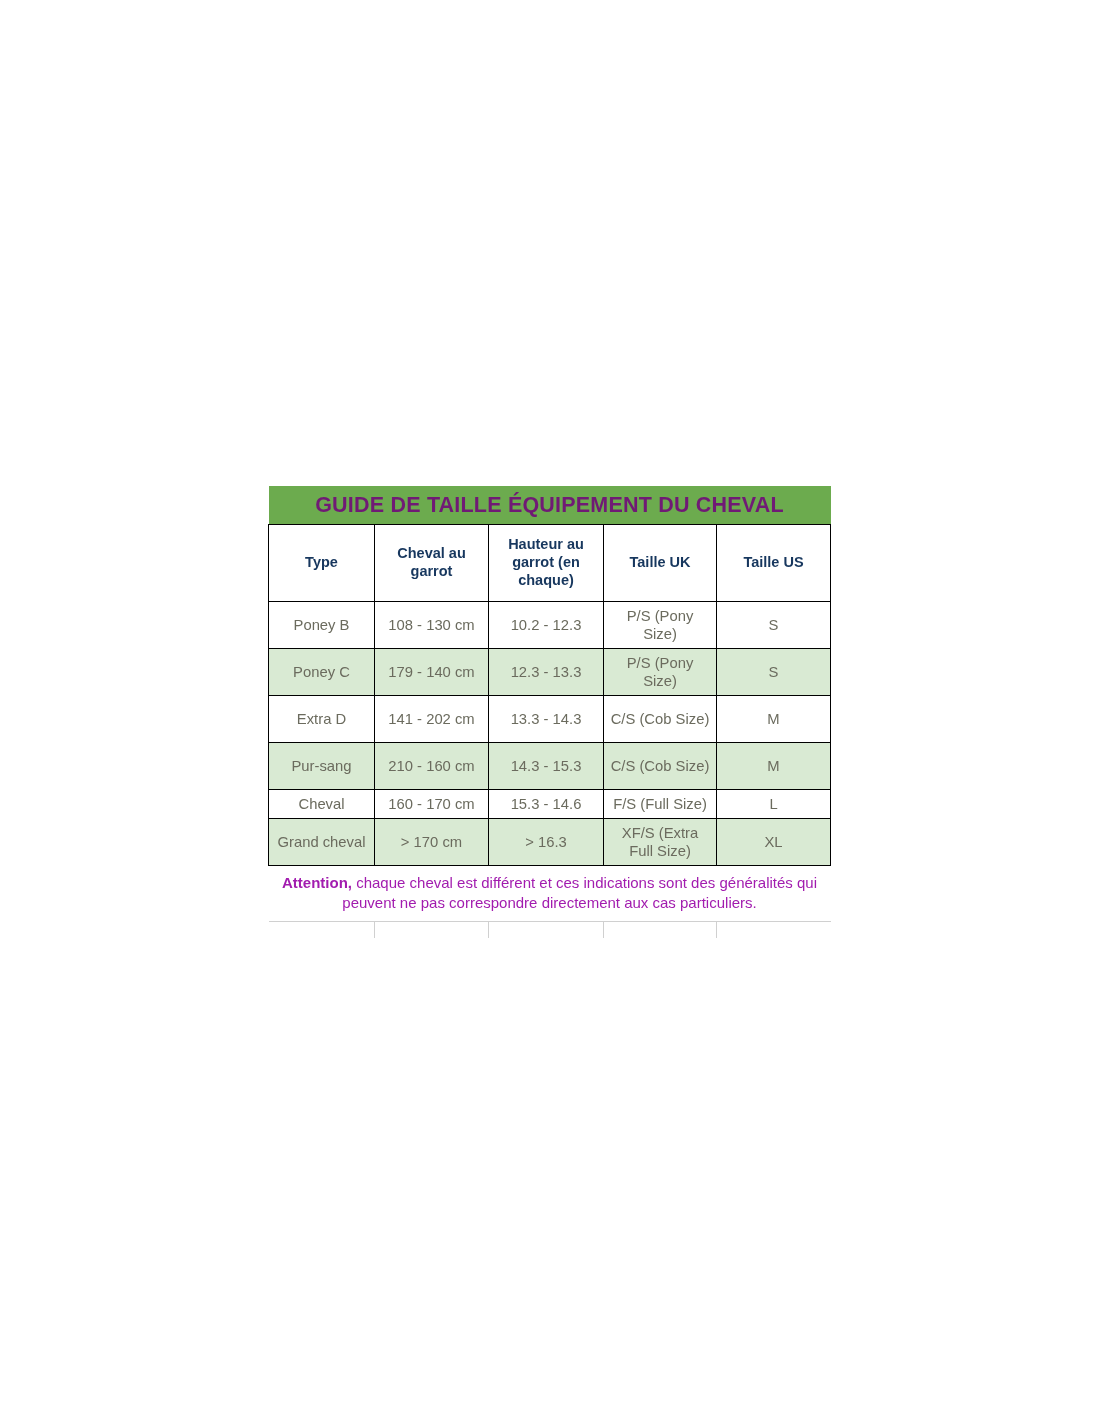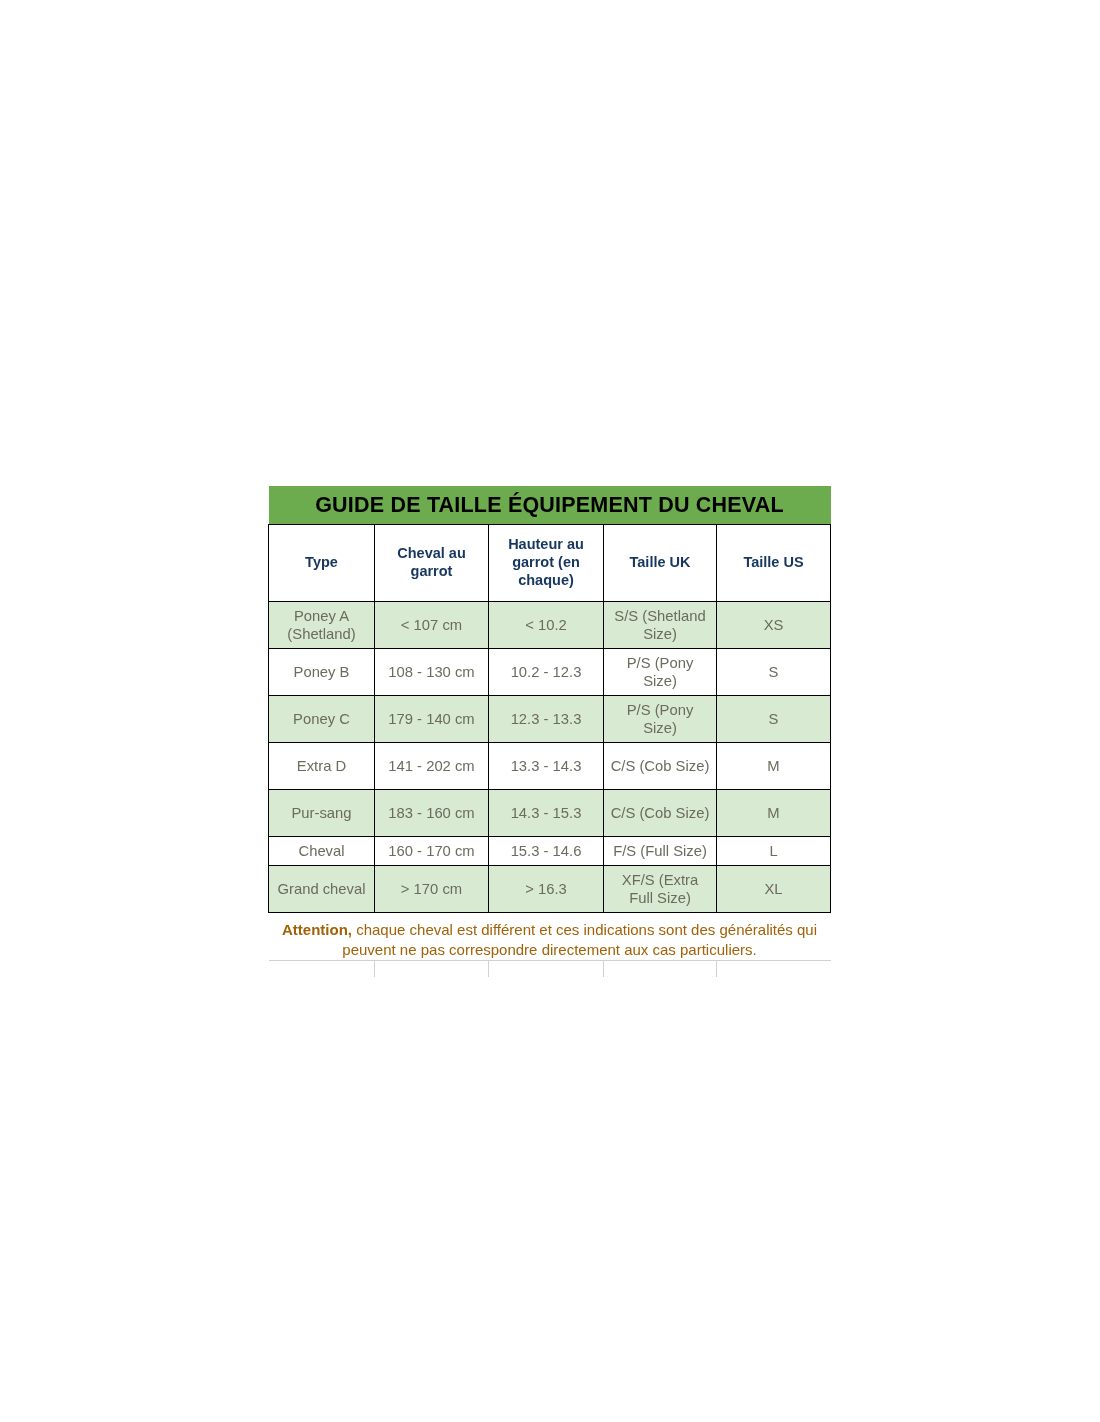--- a/index.html
+++ b/index.html
@@ -30,21 +30,21 @@
   }
 
   table.size-table col.c-type    { width: 106px; }
   table.size-table col.c-cm      { width: 114px; }
   table.size-table col.c-hands   { width: 115px; }
   table.size-table col.c-uk      { width: 113px; }
   table.size-table col.c-us      { width: 114px; }
 
   .title-cell {
     background: #6cab4e;
-    color: #000000;
+    color: #701a75;
     font-size: 21.5px;
     font-weight: bold;
     text-align: center;
     letter-spacing: 0.2px;
     height: 38px;
     padding: 0 4px;
     border: none;
     line-height: 38px;
     white-space: nowrap;
   }
@@ -76,24 +76,24 @@
   tr.shade td.data-cell {
     background: #d9ead3;
   }
 
   tr.r-tall td.data-cell { height: 36px; }
   tr.r-short td.data-cell { height: 14px; }
 
   .note-cell {
     border: none;
     border-top: 1.6px solid #000000;
-    color: #a16207;
+    color: #a21caf;
     font-size: 15px;
     text-align: center;
-    padding: 7px 6px 0 6px;
+    padding: 7px 6px 8px 6px;
     line-height: 1.33;
     background: #ffffff;
   }
   .note-cell b { font-weight: bold; }
 
   .ghost-row td {
     border-left: 1px solid #d0d0d0;
     border-right: 1px solid #d0d0d0;
     border-top: 1px solid #d0d0d0;
     border-bottom: none;
@@ -122,27 +122,20 @@
       </tr>
       <tr>
         <th class="head-cell">Type</th>
         <th class="head-cell">Cheval au garrot</th>
         <th class="head-cell">Hauteur au garrot (en chaque)</th>
         <th class="head-cell">Taille UK</th>
         <th class="head-cell">Taille US</th>
       </tr>
     </thead>
     <tbody>
-      <tr class="shade r-tall">
-        <td class="data-cell">Poney A (Shetland)</td>
-        <td class="data-cell">&lt; 107 cm</td>
-        <td class="data-cell">&lt; 10.2</td>
-        <td class="data-cell">S/S (Shetland Size)</td>
-        <td class="data-cell">XS</td>
-      </tr>
       <tr class="r-tall">
         <td class="data-cell">Poney B</td>
         <td class="data-cell">108 - 130 cm</td>
         <td class="data-cell">10.2 - 12.3</td>
         <td class="data-cell">P/S (Pony Size)</td>
         <td class="data-cell">S</td>
       </tr>
       <tr class="shade r-tall">
         <td class="data-cell">Poney C</td>
         <td class="data-cell">179 - 140 cm</td>
@@ -152,21 +145,21 @@
       </tr>
       <tr class="r-tall">
         <td class="data-cell">Extra D</td>
         <td class="data-cell">141 - 202 cm</td>
         <td class="data-cell">13.3 - 14.3</td>
         <td class="data-cell">C/S (Cob Size)</td>
         <td class="data-cell">M</td>
       </tr>
       <tr class="shade r-tall">
         <td class="data-cell">Pur-sang</td>
-        <td class="data-cell">183 - 160 cm</td>
+        <td class="data-cell">210 - 160 cm</td>
         <td class="data-cell">14.3 - 15.3</td>
         <td class="data-cell">C/S (Cob Size)</td>
         <td class="data-cell">M</td>
       </tr>
       <tr class="r-short">
         <td class="data-cell">Cheval</td>
         <td class="data-cell">160 - 170 cm</td>
         <td class="data-cell">15.3 - 14.6</td>
         <td class="data-cell">F/S (Full Size)</td>
         <td class="data-cell">L</td>

